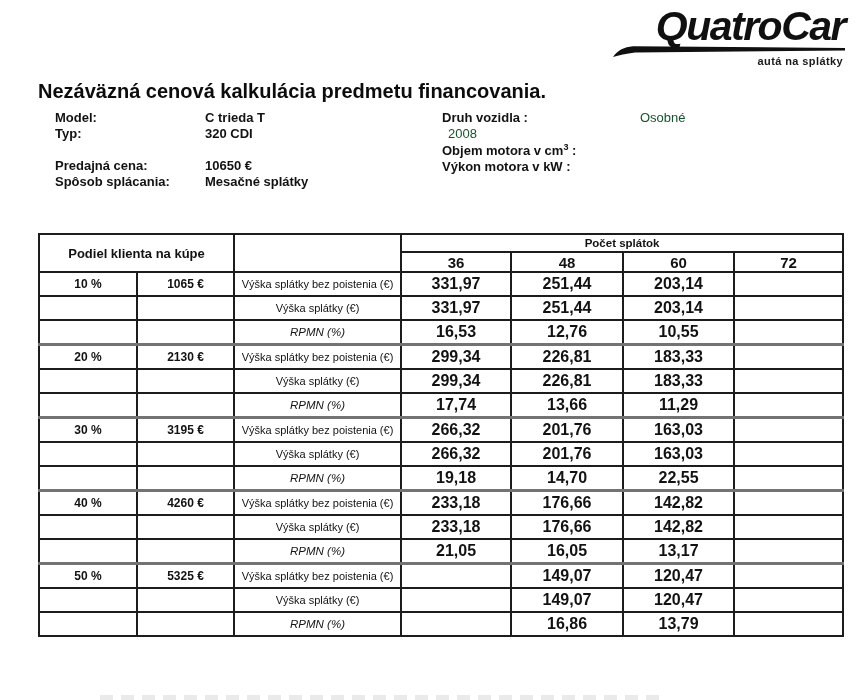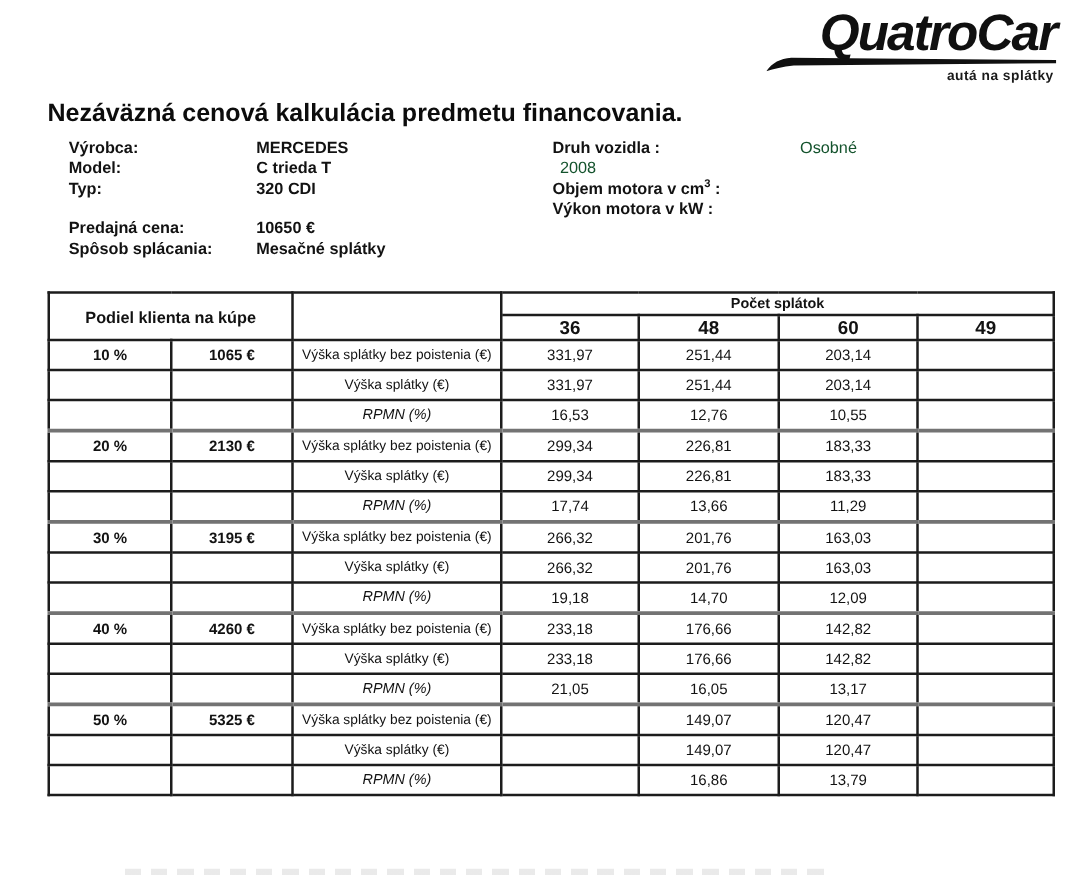--- a/index.html
+++ b/index.html
@@ -44,21 +44,21 @@
   }
   .calc-table thead tr.h1 th{height:16px;}
   .calc-table thead tr.h2 th{height:18px;}
   .calc-table tbody td{height:22px;}
   .corner-th{font-size:13px;font-weight:bold;}
   .count-th{font-size:11.5px;font-weight:bold;}
   .term-th{font-size:15px;font-weight:bold;}
   td.share,td.amount{font-size:12px;font-weight:bold;}
   td.rowlabel{font-size:11px;font-weight:normal;padding:0 1px;}
   td.rowlabel.rpmn{font-style:italic;font-size:11.5px;}
-  td.num{font-size:12px;font-weight:normal;}
+  td.num{font-size:16px;font-weight:bold;}
   tr.group-start td{border-top:3px solid #737373;}
   
   .footer-sliver{
     position:absolute;left:100px;top:695px;width:560px;height:5px;opacity:.55;
     background:repeating-linear-gradient(90deg,#d9d9d9 0 13px,transparent 13px 21px);
   }
 </style>
 </head>
 <body>
 
@@ -67,24 +67,20 @@
   <svg class="logo-swoosh" viewBox="0 0 232 12" preserveAspectRatio="none">
     <path d="M0,12 C5,5 11,2 20,1.2 L232,3 L232,5.6 L22,7.4 C13,8.4 6,10.2 0,12 Z" fill="#101010"></path>
   </svg>
   <div class="logo-tagline">autá na splátky</div>
 </div>
 
 <div class="doc-title">Nezáväzná cenová kalkulácia predmetu financovania.</div>
 
 <div class="info-left">
   <div id="info-left-rows">
-      <div class="info-row">
-        <span class="lbl">Výrobca:</span>
-        <span class="val">MERCEDES</span>
-      </div>
       <div class="info-row">
         <span class="lbl">Model:</span>
         <span class="val">C trieda T</span>
       </div>
       <div class="info-row">
         <span class="lbl">Typ:</span>
         <span class="val">320 CDI</span>
       </div>
     </div>
   <div class="info-gap"></div>
@@ -131,21 +127,21 @@
   <thead>
     <tr class="h1">
       <th class="corner-th" colspan="2" rowspan="2">Podiel klienta na kúpe</th>
       <th rowspan="2"></th>
       <th class="count-th" colspan="4">Počet splátok</th>
     </tr>
     <tr class="h2">
       <th class="term-th">36</th>
       <th class="term-th">48</th>
       <th class="term-th">60</th>
-      <th class="term-th">49</th>
+      <th class="term-th">72</th>
     </tr>
   </thead>
   <tbody id="table-body">
       <tr>
         <td class="share">10 %</td>
         <td class="amount">1065 €</td>
         <td class="rowlabel">Výška splátky bez poistenia (€)</td>
         <td class="num">331,97</td>
         <td class="num">251,44</td>
         <td class="num">203,14</td>
@@ -213,21 +209,21 @@
         <td class="num">201,76</td>
         <td class="num">163,03</td>
         <td class="num"></td>
       </tr>
       <tr>
         <td class="share"></td>
         <td class="amount"></td>
         <td class="rowlabel rpmn">RPMN (%)</td>
         <td class="num">19,18</td>
         <td class="num">14,70</td>
-        <td class="num">12,09</td>
+        <td class="num">22,55</td>
         <td class="num"></td>
       </tr>
       <tr class="group-start">
         <td class="share">40 %</td>
         <td class="amount">4260 €</td>
         <td class="rowlabel">Výška splátky bez poistenia (€)</td>
         <td class="num">233,18</td>
         <td class="num">176,66</td>
         <td class="num">142,82</td>
         <td class="num"></td>

